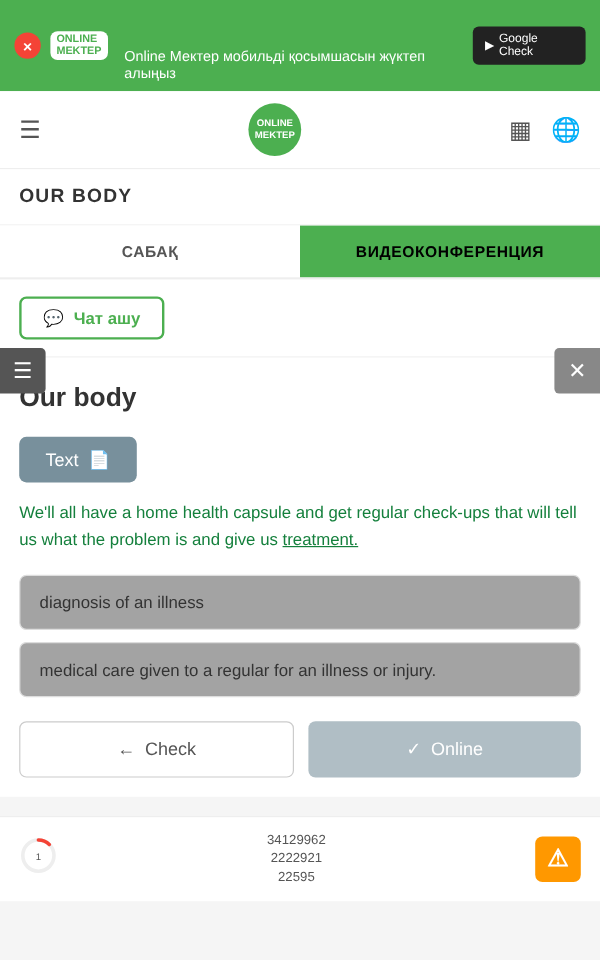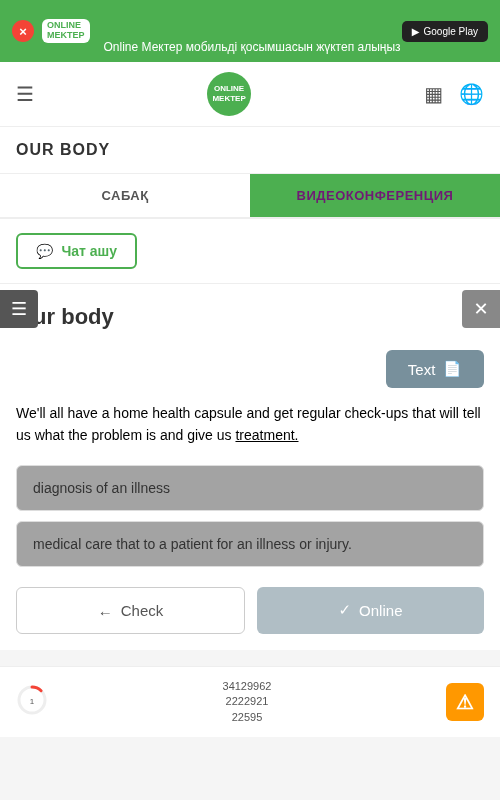--- a/index.html
+++ b/index.html
@@ -137,21 +137,21 @@
       font-size: 13px;
       font-weight: bold;
       cursor: pointer;
       letter-spacing: 0.5px;
     }
     .tab-inactive {
       color: #555;
       background: white;
     }
     .tab-active {
-      color: #701a75;
+      color: #000000;
       background: #4caf50;
     }
 
     
     .chat-area {
       background: white;
       padding: 14px 16px;
       border-bottom: 1px solid #eee;
     }
     .chat-btn {
@@ -226,40 +226,39 @@
       font-size: 18px;
       color: #555;
       cursor: pointer;
       vertical-align: middle;
     }
 
     
     .text-btn {
       display: flex;
       align-items: center;
-      justify-content: flex-end;
       margin-bottom: 14px;
     }
     .text-btn-inner {
       background: #78909c;
       color: white;
       border: none;
       border-radius: 6px;
       padding: 10px 22px;
       font-size: 15px;
       cursor: pointer;
       display: flex;
       align-items: center;
       gap: 8px;
     }
 
     
     .passage {
       font-size: 14px;
-      color: #000000;
+      color: #15803d;
       line-height: 1.6;
       margin-bottom: 18px;
     }
     .underlined {
       text-decoration: underline;
     }
 
     
     .answer-option {
       border: 1px solid #ddd;
@@ -355,21 +354,21 @@
       <div class="close-circle">×</div>
       <div class="logo-box">
         <div class="logo-text">
           <span>ONLINE</span><br><span>MEKTEP</span>
         </div>
       </div>
       <div class="banner-text">Online Мектер мобильді қосымшасын жүктеп алыңыз</div>
     </div>
     <div class="google-play-btn">
       <span>▶</span>
-      <span>Google Play</span>
+      <span>Google Check</span>
     </div>
   </div>
 
   <div class="nav-bar">
     <div class="hamburger-icon">☰</div>
     <div class="nav-logo">
       <div class="nav-logo-text">
         <span>ONLINE</span><br><span>MEKTEP</span>
       </div>
     </div>
@@ -407,21 +406,21 @@
         <span>Text</span>
         <span>📄</span>
       </button>
     </div>
 
     <div class="passage">
       <span>We'll all have a home health capsule and get regular check-ups that will tell us what the problem is and give us </span><span class="underlined">treatment.</span>
     </div>
 
     <div class="answer-option">diagnosis of an illness</div>
-    <div class="answer-option">medical care that to a patient for an illness or injury.</div>
+    <div class="answer-option">medical care given to a regular for an illness or injury.</div>
 
     <div class="action-buttons">
       <button class="back-btn">
         <span>←</span>
         <span>Check</span>
       </button>
       <button class="check-btn">
         <span>✓</span>
         <span>Online</span>
       </button>

